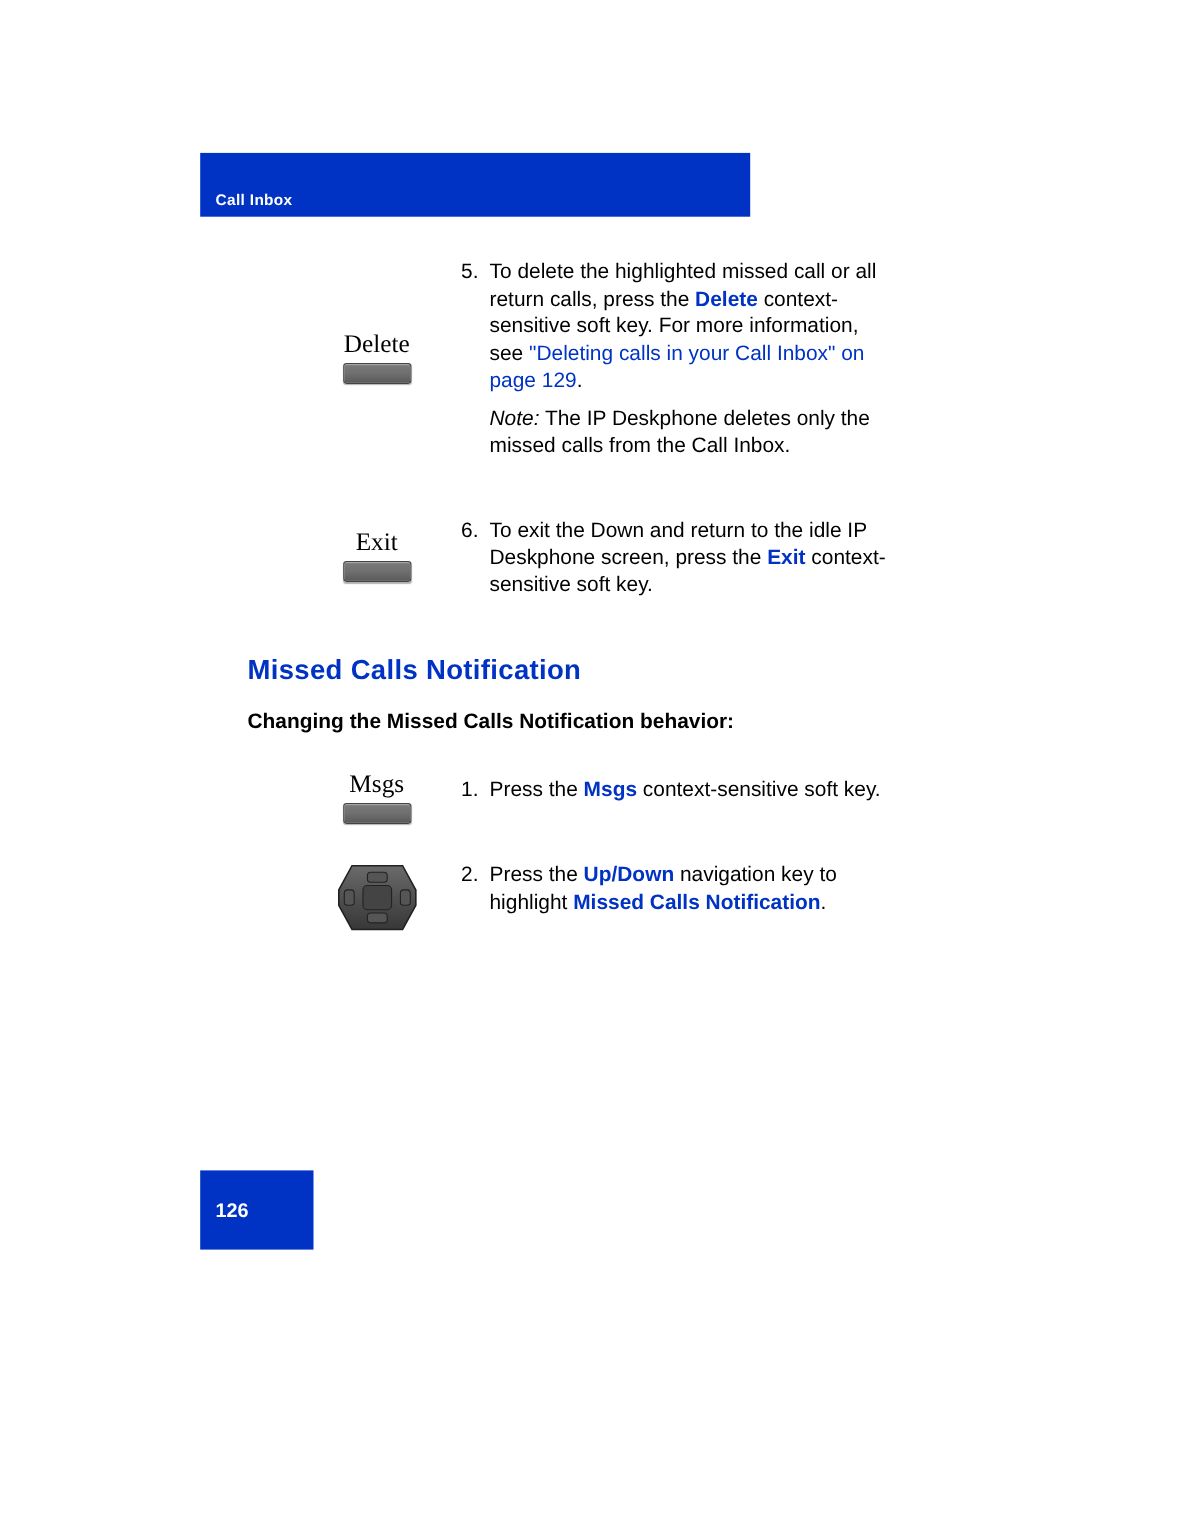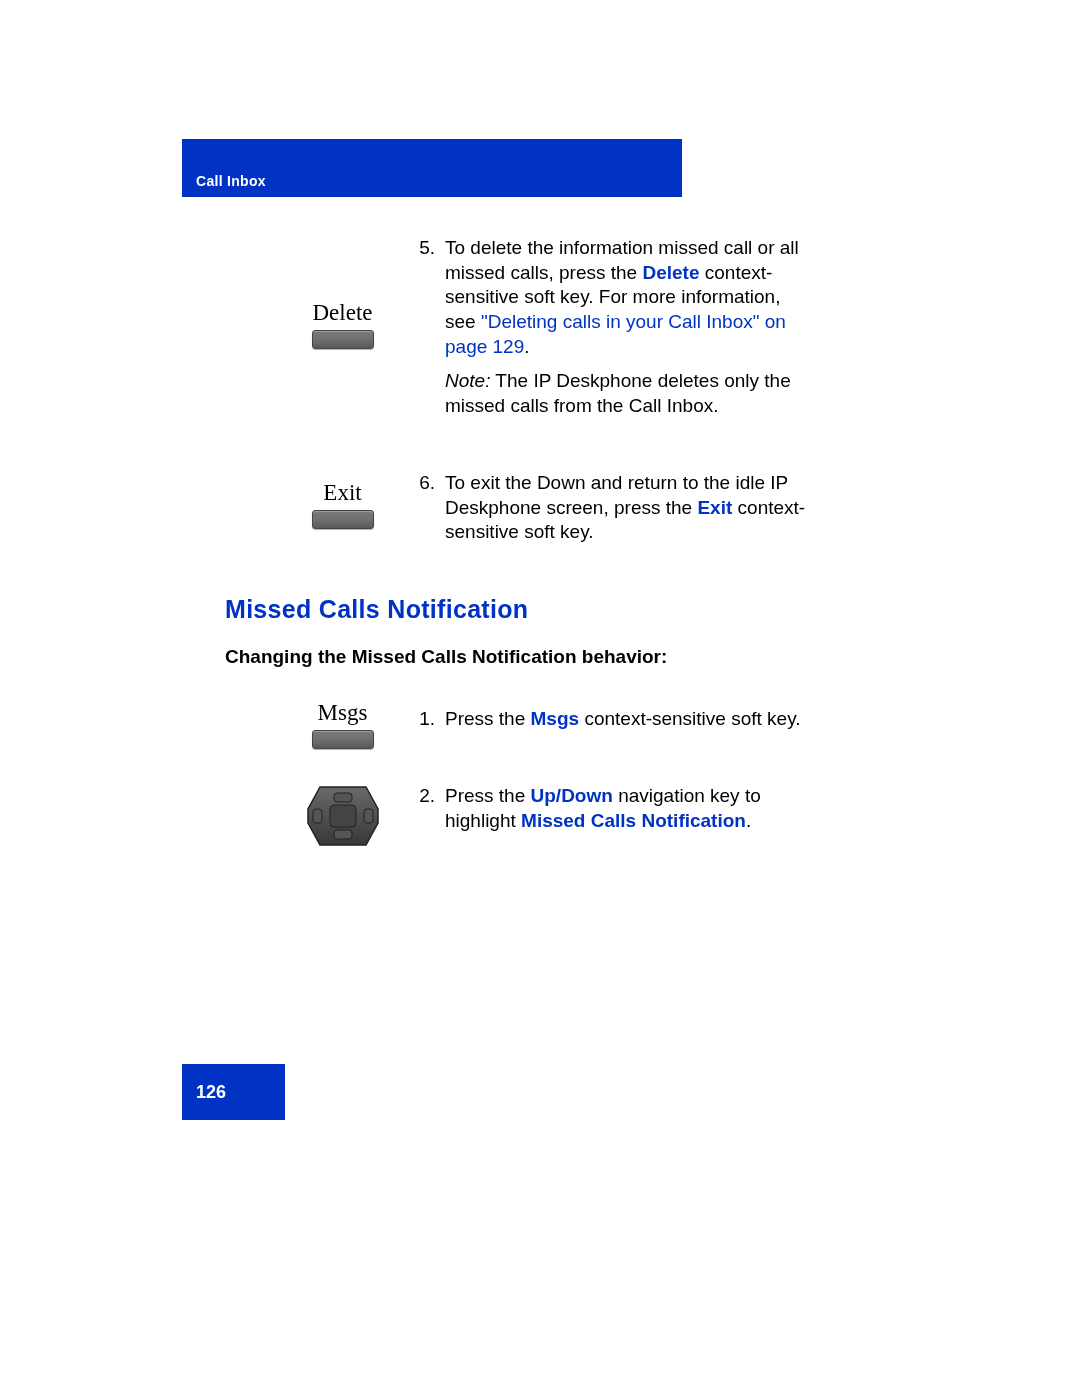--- a/index.html
+++ b/index.html
@@ -83,21 +83,21 @@
     }
     .body-text { line-height: 1.3; margin-bottom: 16px; }
     .mono { font-family: "Courier New", monospace; }
     .subhead { font-weight: bold; margin-top: 22px; margin-bottom: 32px; }
     .nav-key-svg { margin-top: 4px; }
     .footer-bar {
       position: absolute;
       left: 182px;
       top: 1064px;
       width: 103px;
-      height: 56px;
+      height: 72px;
       background: #0033c4;
       color: #fff;
       font-weight: bold;
       font-size: 18px;
       display: flex;
       align-items: center;
       padding-left: 14px;
     }
     .step-block { margin-bottom: 26px; }
   </style>
@@ -112,21 +112,21 @@
 
   <div class="step-row step-block">
     <div class="key-col">
       <div class="key-label">Delete</div>
       <div class="soft-key"></div>
     </div>
     <div class="text-col">
       <div class="num-item">
         <div class="num">5.</div>
         <div class="num-body">
-          <span>To delete the information missed call or all missed calls, press the </span><span class="blue-bold">Delete</span><span> context-sensitive soft key. For more information, see </span><span class="blue-link">"Deleting calls in your Call Inbox" on page 129</span><span>.</span>
+          <span>To delete the highlighted missed call or all return calls, press the </span><span class="blue-bold">Delete</span><span> context-sensitive soft key. For more information, see </span><span class="blue-link">"Deleting calls in your Call Inbox" on page 129</span><span>.</span>
           <div style="height:10px"></div>
           <span class="note-label">Note:</span><span>  The IP Deskphone deletes only the missed calls from the Call Inbox.</span>
         </div>
       </div>
     </div>
   </div>
 
   <div class="step-row step-block">
     <div class="key-col">
       <div class="key-label">Exit</div>

